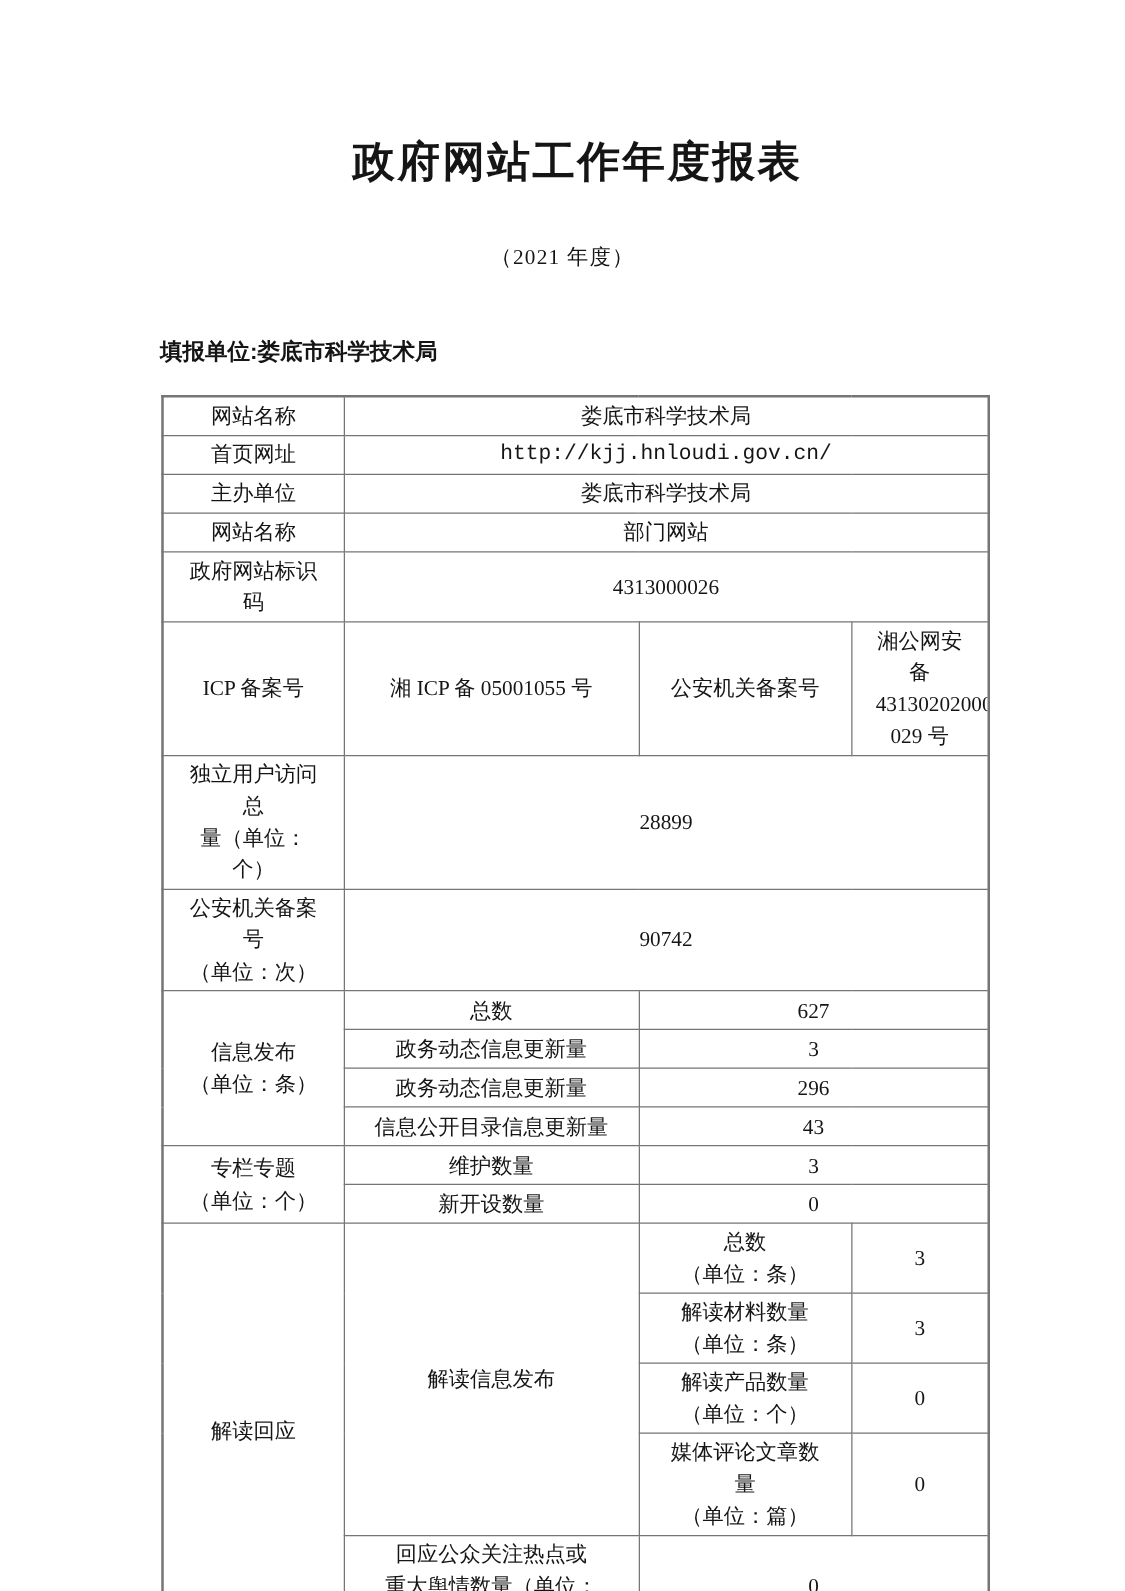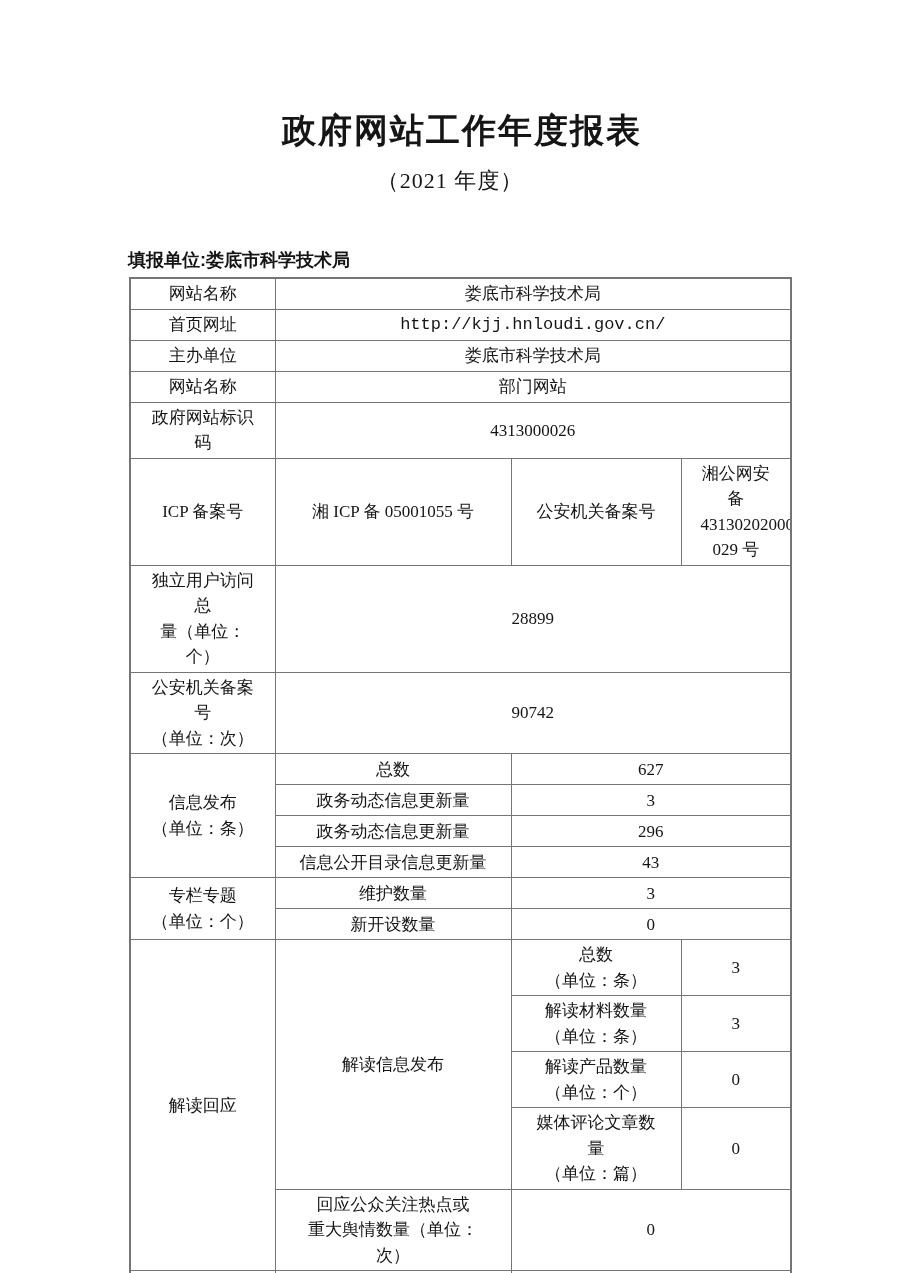--- a/index.html
+++ b/index.html
@@ -19,27 +19,27 @@
     margin: 112px 0 0 0;
     text-align: center;
     font-family: "Liberation Sans", "DejaVu Sans", sans-serif;
     font-weight: 700;
     font-size: 34px;
     letter-spacing: 2px;
     line-height: 1.1;
     padding-left: 24px;
   }
   .doc-subtitle {
-    margin-top: 17px;
+    margin-top: 45px;
     text-align: center;
-    font-size: 22px;
+    font-size: 17px;
     letter-spacing: 1px;
   }
   .reporting-unit {
-    margin: 52px 0 5px 128px;
+    margin: 52px 0 23px 128px;
     font-family: "Liberation Sans", "DejaVu Sans", sans-serif;
     font-weight: 700;
     font-size: 18px;
   }
   table.report {
     border-collapse: collapse;
     table-layout: fixed;
     margin-left: 129px;
     width: 661px;
     border: 2px solid #757575;

